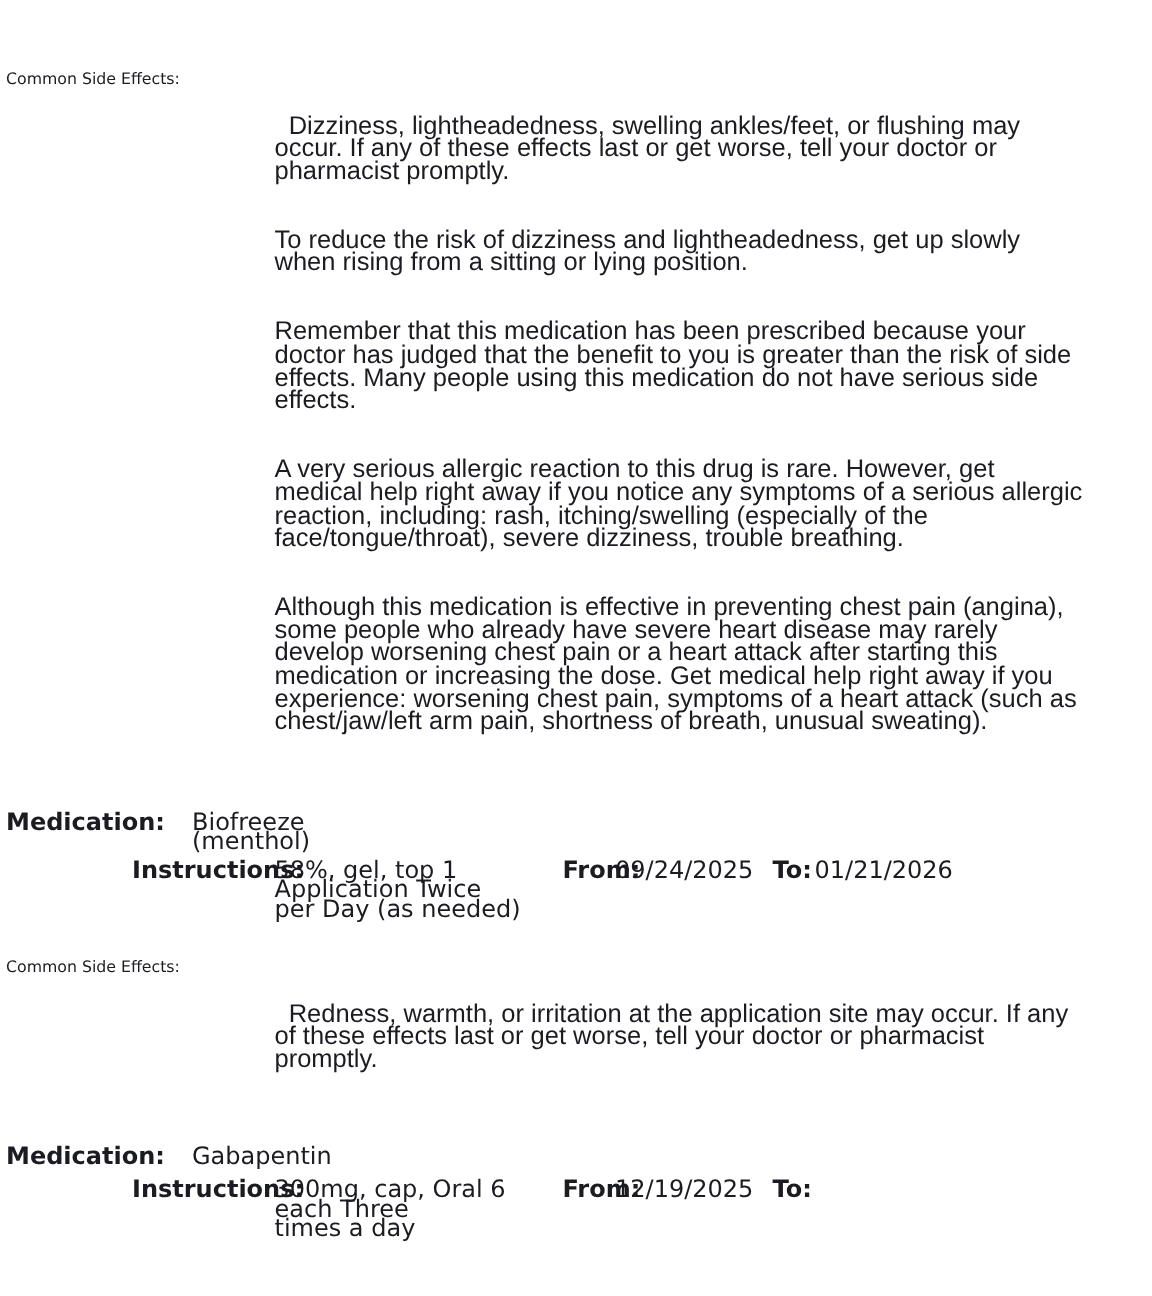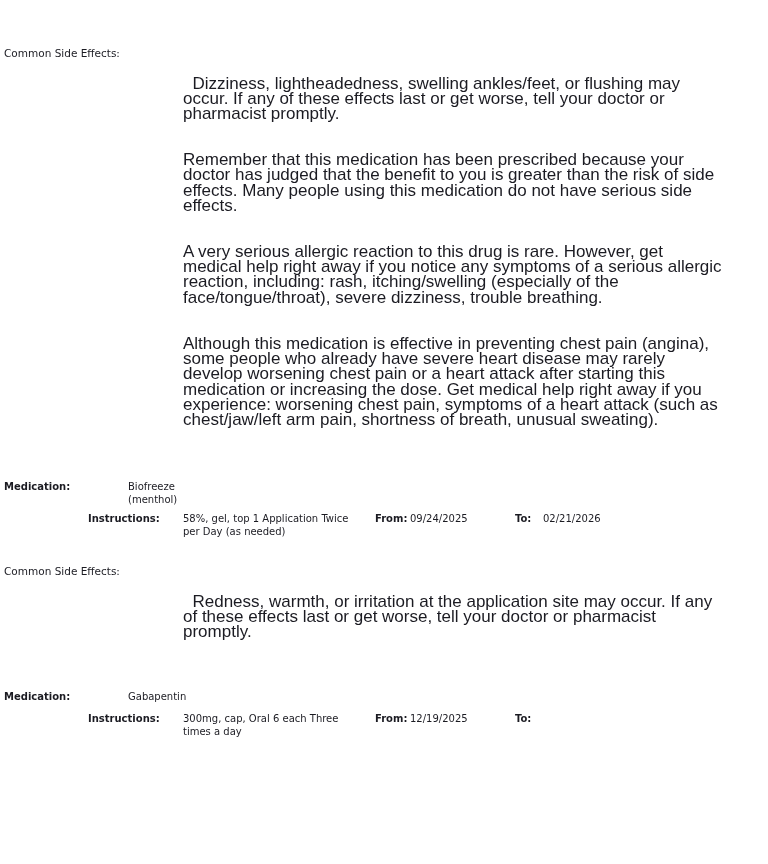--- a/index.html
+++ b/index.html
@@ -14,21 +14,21 @@
     color: #1b1b22;
     padding: 45px 0 0 4px;
   }
   .row {
     display: grid;
     grid-template-columns: 84px 95px 1fr;
     align-items: start;
   }
   
   .field {
-    font-size: 10px;
+    font-size: 16px;
     line-height: 13px;
   }
   .bold { font-weight: bold; }
   .pre { white-space: pre-wrap; }
   
   .se-label {
     grid-column: 1 / 3;
     font-weight: normal;
     font-size: 10.5px;
     line-height: 13px;
@@ -56,20 +56,22 @@
 </style>
 </head>
 <body>
 
 <div class="row">
   <div class="se-label">Common Side Effects:</div>
   <div class="se-text">
     <p>  Dizziness, lightheadedness, swelling ankles/feet, or flushing may
 occur. If any of these effects last or get worse, tell your doctor or
 pharmacist promptly.</p>
+    <p>To reduce the risk of dizziness and lightheadedness, get up slowly
+when rising from a sitting or lying position.</p>
     <p>Remember that this medication has been prescribed because your
 doctor has judged that the benefit to you is greater than the risk of side
 effects. Many people using this medication do not have serious side
 effects.</p>
     <p>A very serious allergic reaction to this drug is rare. However, get
 medical help right away if you notice any symptoms of a serious allergic
 reaction, including: rash, itching/swelling (especially of the
 face/tongue/throat), severe dizziness, trouble breathing.</p>
     <p>Although this medication is effective in preventing chest pain (angina),
 some people who already have severe heart disease may rarely
@@ -87,21 +89,21 @@
 
 <div class="row field mt-6">
   <div></div>
   <div class="bold">Instructions:</div>
   <div class="ins-grid">
     <div class="pre">58%, gel, top 1 Application Twice
 per Day (as needed)</div>
     <div class="bold">From:</div>
     <div>09/24/2025</div>
     <div class="bold">To:</div>
-    <div>02/21/2026</div>
+    <div>01/21/2026</div>
   </div>
 </div>
 
 <div class="row mt-25">
   <div class="se-label">Common Side Effects:</div>
   <div class="se-text">
     <p>  Redness, warmth, or irritation at the application site may occur. If any
 of these effects last or get worse, tell your doctor or pharmacist
 promptly.</p>
   </div>

